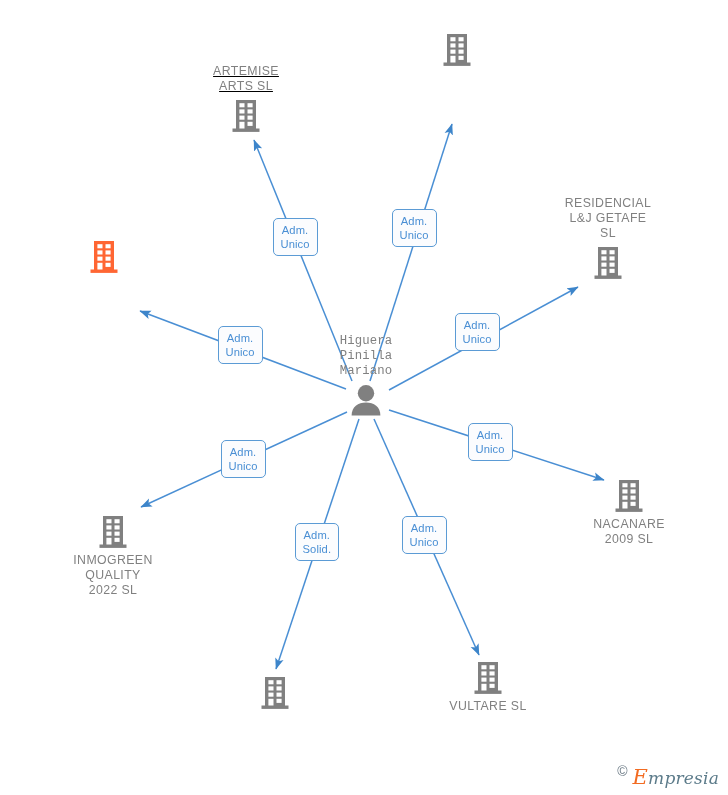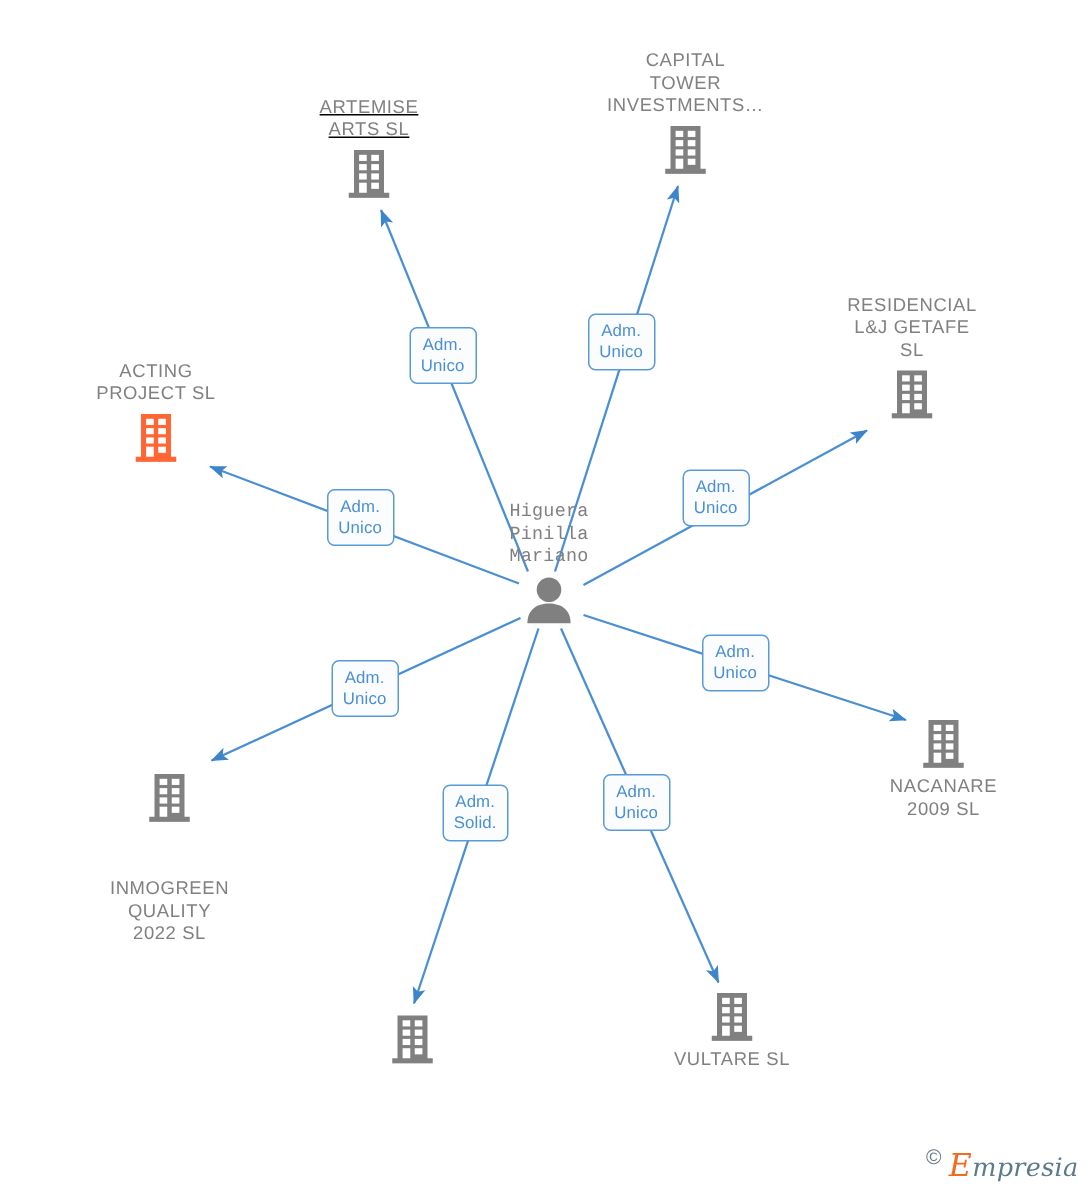--- a/index.html
+++ b/index.html
@@ -140,23 +140,20 @@
             <rect x="17.5" y="4.2" width="5.1" height="4.1" fill="#fff"></rect>
             <rect x="9.4" y="10.4" width="5.1" height="4.1" fill="#fff"></rect>
             <rect x="17.5" y="10.4" width="5.1" height="4.1" fill="#fff"></rect>
             <rect x="9.4" y="16.6" width="5.1" height="4.1" fill="#fff"></rect>
             <rect x="17.5" y="16.6" width="5.1" height="4.1" fill="#fff"></rect>
             <rect x="9.4" y="22.8" width="5.1" height="6.7" fill="#fff"></rect>
             <rect x="17.5" y="22.8" width="5.1" height="4.1" fill="#fff"></rect>
           </svg></div>
       </div>
       <div class="node above" style="left: 457px; top: 33px;">
-        <div class="label caps">CAPITAL
-TOWER
-INVESTMENTS…</div>
         <div class="glyph"><svg width="32" height="34" viewBox="0 0 32 34">
             <rect x="6" y="1" width="20" height="29" fill="#808080"></rect>
             <rect x="2.5" y="29.5" width="27" height="3.4" fill="#808080"></rect>
             <rect x="9.4" y="4.2" width="5.1" height="4.1" fill="#fff"></rect>
             <rect x="17.5" y="4.2" width="5.1" height="4.1" fill="#fff"></rect>
             <rect x="9.4" y="10.4" width="5.1" height="4.1" fill="#fff"></rect>
             <rect x="17.5" y="10.4" width="5.1" height="4.1" fill="#fff"></rect>
             <rect x="9.4" y="16.6" width="5.1" height="4.1" fill="#fff"></rect>
             <rect x="17.5" y="16.6" width="5.1" height="4.1" fill="#fff"></rect>
             <rect x="9.4" y="22.8" width="5.1" height="6.7" fill="#fff"></rect>
@@ -174,22 +171,20 @@
             <rect x="17.5" y="4.2" width="5.1" height="4.1" fill="#fff"></rect>
             <rect x="9.4" y="10.4" width="5.1" height="4.1" fill="#fff"></rect>
             <rect x="17.5" y="10.4" width="5.1" height="4.1" fill="#fff"></rect>
             <rect x="9.4" y="16.6" width="5.1" height="4.1" fill="#fff"></rect>
             <rect x="17.5" y="16.6" width="5.1" height="4.1" fill="#fff"></rect>
             <rect x="9.4" y="22.8" width="5.1" height="6.7" fill="#fff"></rect>
             <rect x="17.5" y="22.8" width="5.1" height="4.1" fill="#fff"></rect>
           </svg></div>
       </div>
       <div class="node above" style="left: 104px; top: 240px;">
-        <div class="label caps">ACTING
-PROJECT  SL</div>
         <div class="glyph"><svg width="32" height="34" viewBox="0 0 32 34">
             <rect x="6" y="1" width="20" height="29" fill="#ff6633"></rect>
             <rect x="2.5" y="29.5" width="27" height="3.4" fill="#ff6633"></rect>
             <rect x="9.4" y="4.2" width="5.1" height="4.1" fill="#fff"></rect>
             <rect x="17.5" y="4.2" width="5.1" height="4.1" fill="#fff"></rect>
             <rect x="9.4" y="10.4" width="5.1" height="4.1" fill="#fff"></rect>
             <rect x="17.5" y="10.4" width="5.1" height="4.1" fill="#fff"></rect>
             <rect x="9.4" y="16.6" width="5.1" height="4.1" fill="#fff"></rect>
             <rect x="17.5" y="16.6" width="5.1" height="4.1" fill="#fff"></rect>
             <rect x="9.4" y="22.8" width="5.1" height="6.7" fill="#fff"></rect>
@@ -205,21 +200,21 @@
             <rect x="9.4" y="4.2" width="5.1" height="4.1" fill="#fff"></rect>
             <rect x="17.5" y="4.2" width="5.1" height="4.1" fill="#fff"></rect>
             <rect x="9.4" y="10.4" width="5.1" height="4.1" fill="#fff"></rect>
             <rect x="17.5" y="10.4" width="5.1" height="4.1" fill="#fff"></rect>
             <rect x="9.4" y="16.6" width="5.1" height="4.1" fill="#fff"></rect>
             <rect x="17.5" y="16.6" width="5.1" height="4.1" fill="#fff"></rect>
             <rect x="9.4" y="22.8" width="5.1" height="6.7" fill="#fff"></rect>
             <rect x="17.5" y="22.8" width="5.1" height="4.1" fill="#fff"></rect>
           </svg></div>
       </div>
-      <div class="node below" style="left: 113px; top: 515px; gap: 32px;">
+      <div class="node below" style="left: 113px; top: 515px;">
         <div class="label caps">INMOGREEN
 QUALITY
 2022  SL</div>
         <div class="glyph"><svg width="32" height="34" viewBox="0 0 32 34">
             <rect x="6" y="1" width="20" height="29" fill="#808080"></rect>
             <rect x="2.5" y="29.5" width="27" height="3.4" fill="#808080"></rect>
             <rect x="9.4" y="4.2" width="5.1" height="4.1" fill="#fff"></rect>
             <rect x="17.5" y="4.2" width="5.1" height="4.1" fill="#fff"></rect>
             <rect x="9.4" y="10.4" width="5.1" height="4.1" fill="#fff"></rect>
             <rect x="17.5" y="10.4" width="5.1" height="4.1" fill="#fff"></rect>

